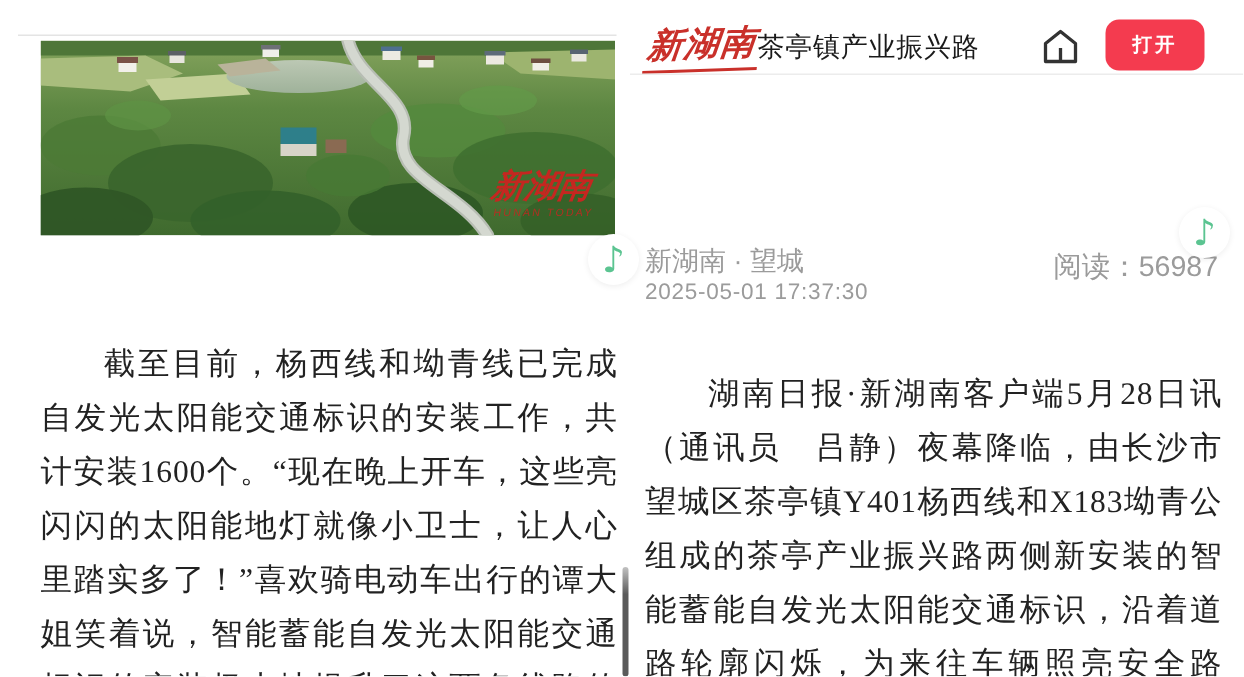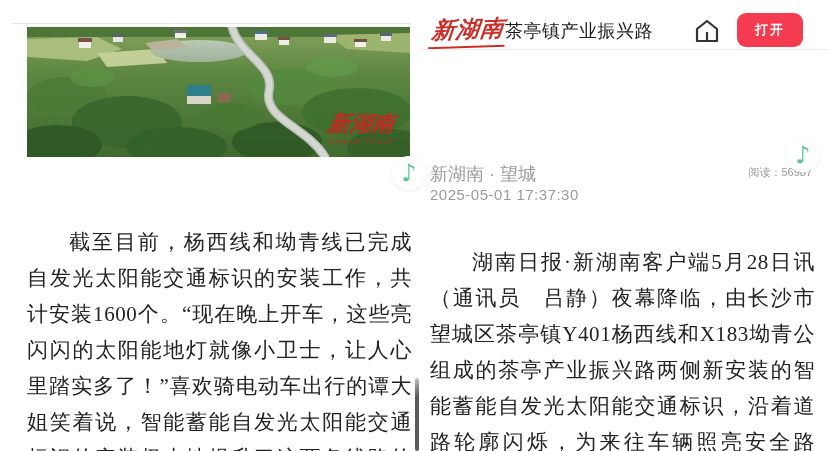--- a/index.html
+++ b/index.html
@@ -96,21 +96,21 @@
   }
   .meta-date {
     position: absolute; left: 430px; top: 186px;
     font-family: "Liberation Sans", sans-serif;
     font-size: 15px; color: #9b9b9b; letter-spacing: 0.5px;
   }
   .meta-reads {
     position: absolute; left: 700px; top: 165px; width: 112px;
     text-align: right;
     font-family: "Liberation Sans", sans-serif;
-    font-size: 11px; color: #9b9b9b;
+    font-size: 19px; color: #9b9b9b;
   }
 
   
   .audio-float {
     position: absolute; width: 34px; height: 34px; border-radius: 50%;
     background: #ffffff;
     box-shadow: 0 1px 4px rgba(0,0,0,0.07);
     display: flex; align-items: center; justify-content: center;
     cursor: pointer;
   }

